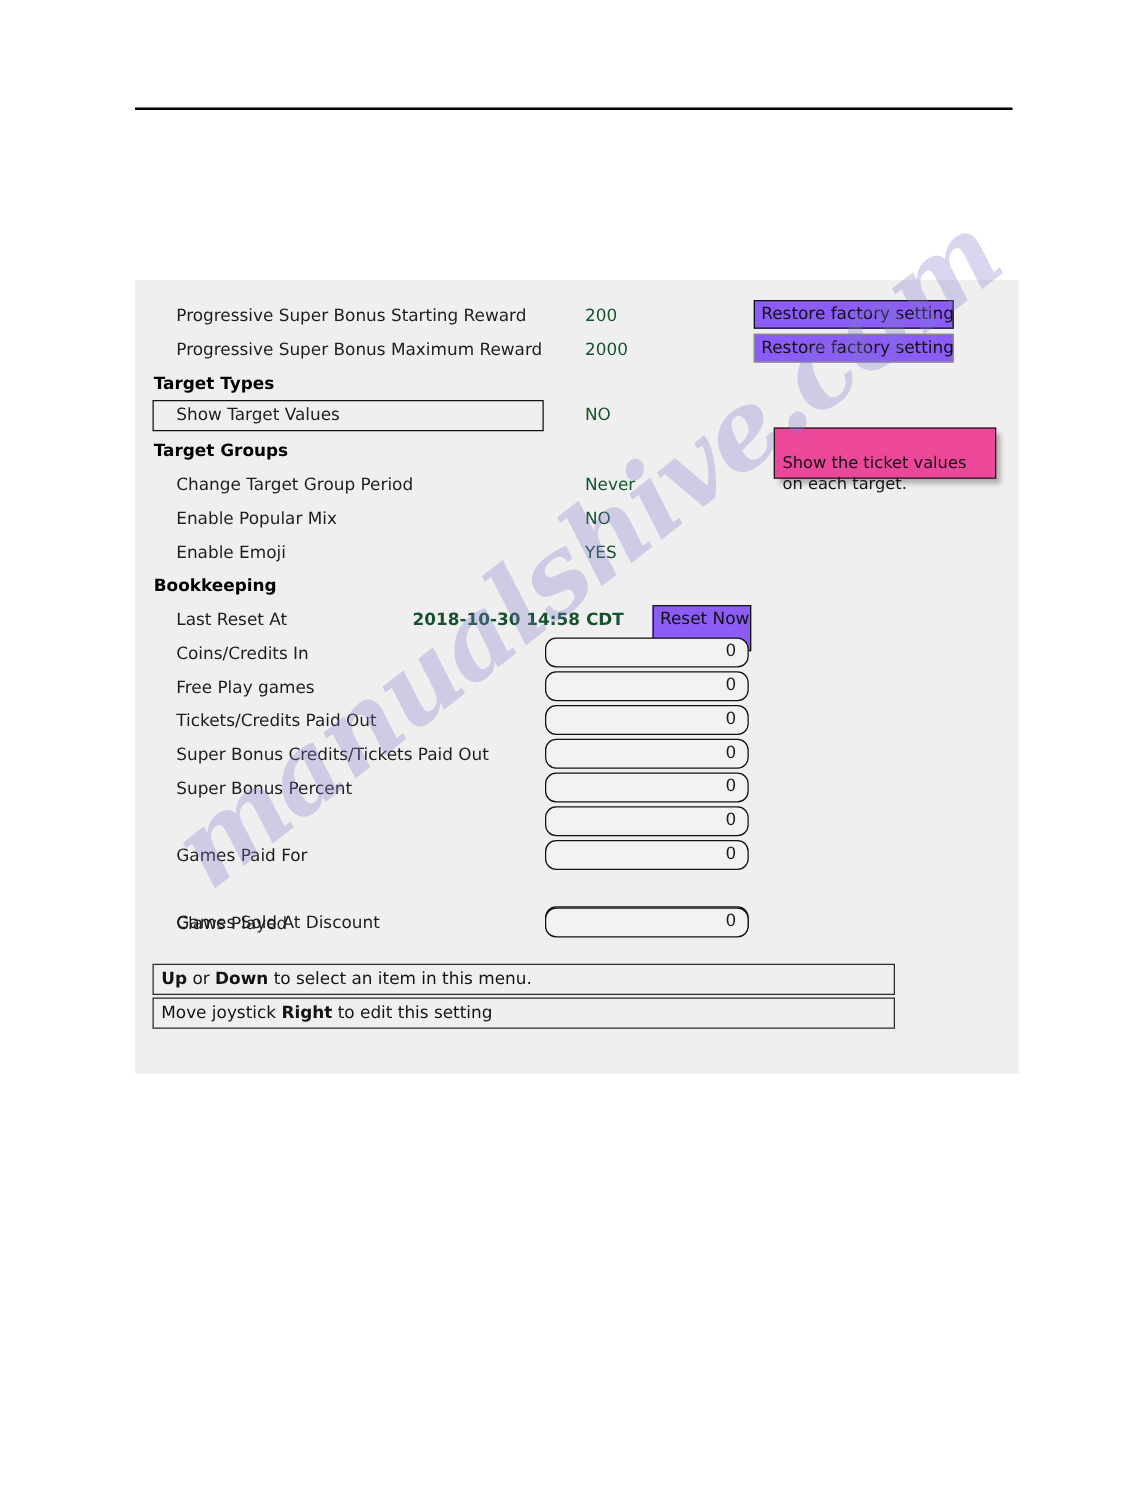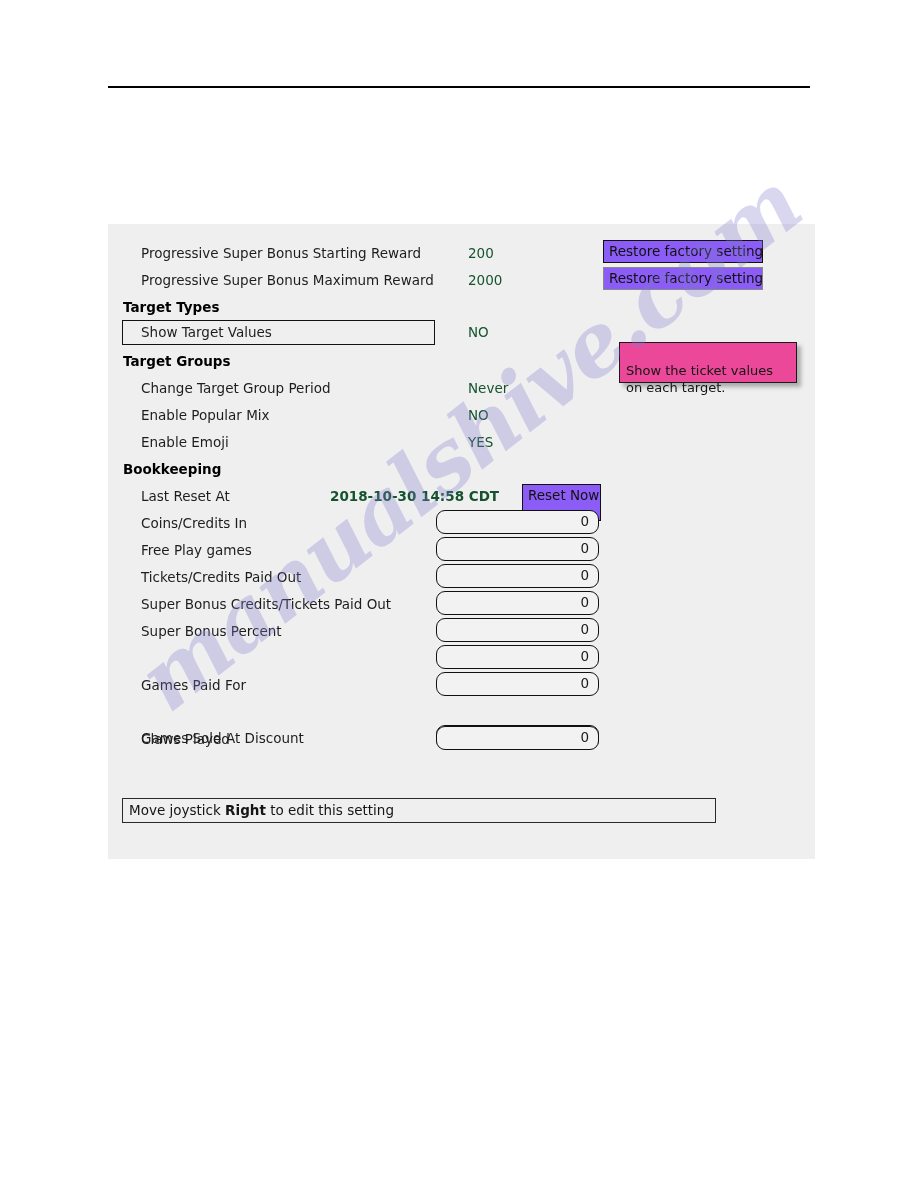--- a/index.html
+++ b/index.html
@@ -292,20 +292,23 @@
   <div class="row" style="top:501px;">
     <span class="label">Games Sold At Discount</span>
     <div class="bk-field" style="top:0px;">0</div>
   </div>
 
   <div class="row" style="top:502px;">
     <span class="label">Claws Played</span>
     <div class="bk-field" style="top:0px;">0</div>
   </div>
 
+  <div class="help-bar" style="top:547px;">
+    <b>Up</b><span> or </span><b>Down</b><span> to select an item in this menu.</span>
+  </div>
 
   <div class="help-bar" style="top:574px;">
     <span>Move joystick </span><b>Right</b><span> to edit this setting</span>
   </div>
 
 </div>
 
 <div class="watermark-layer">
   <div class="watermark-text">manualshive.com</div>
 </div>

